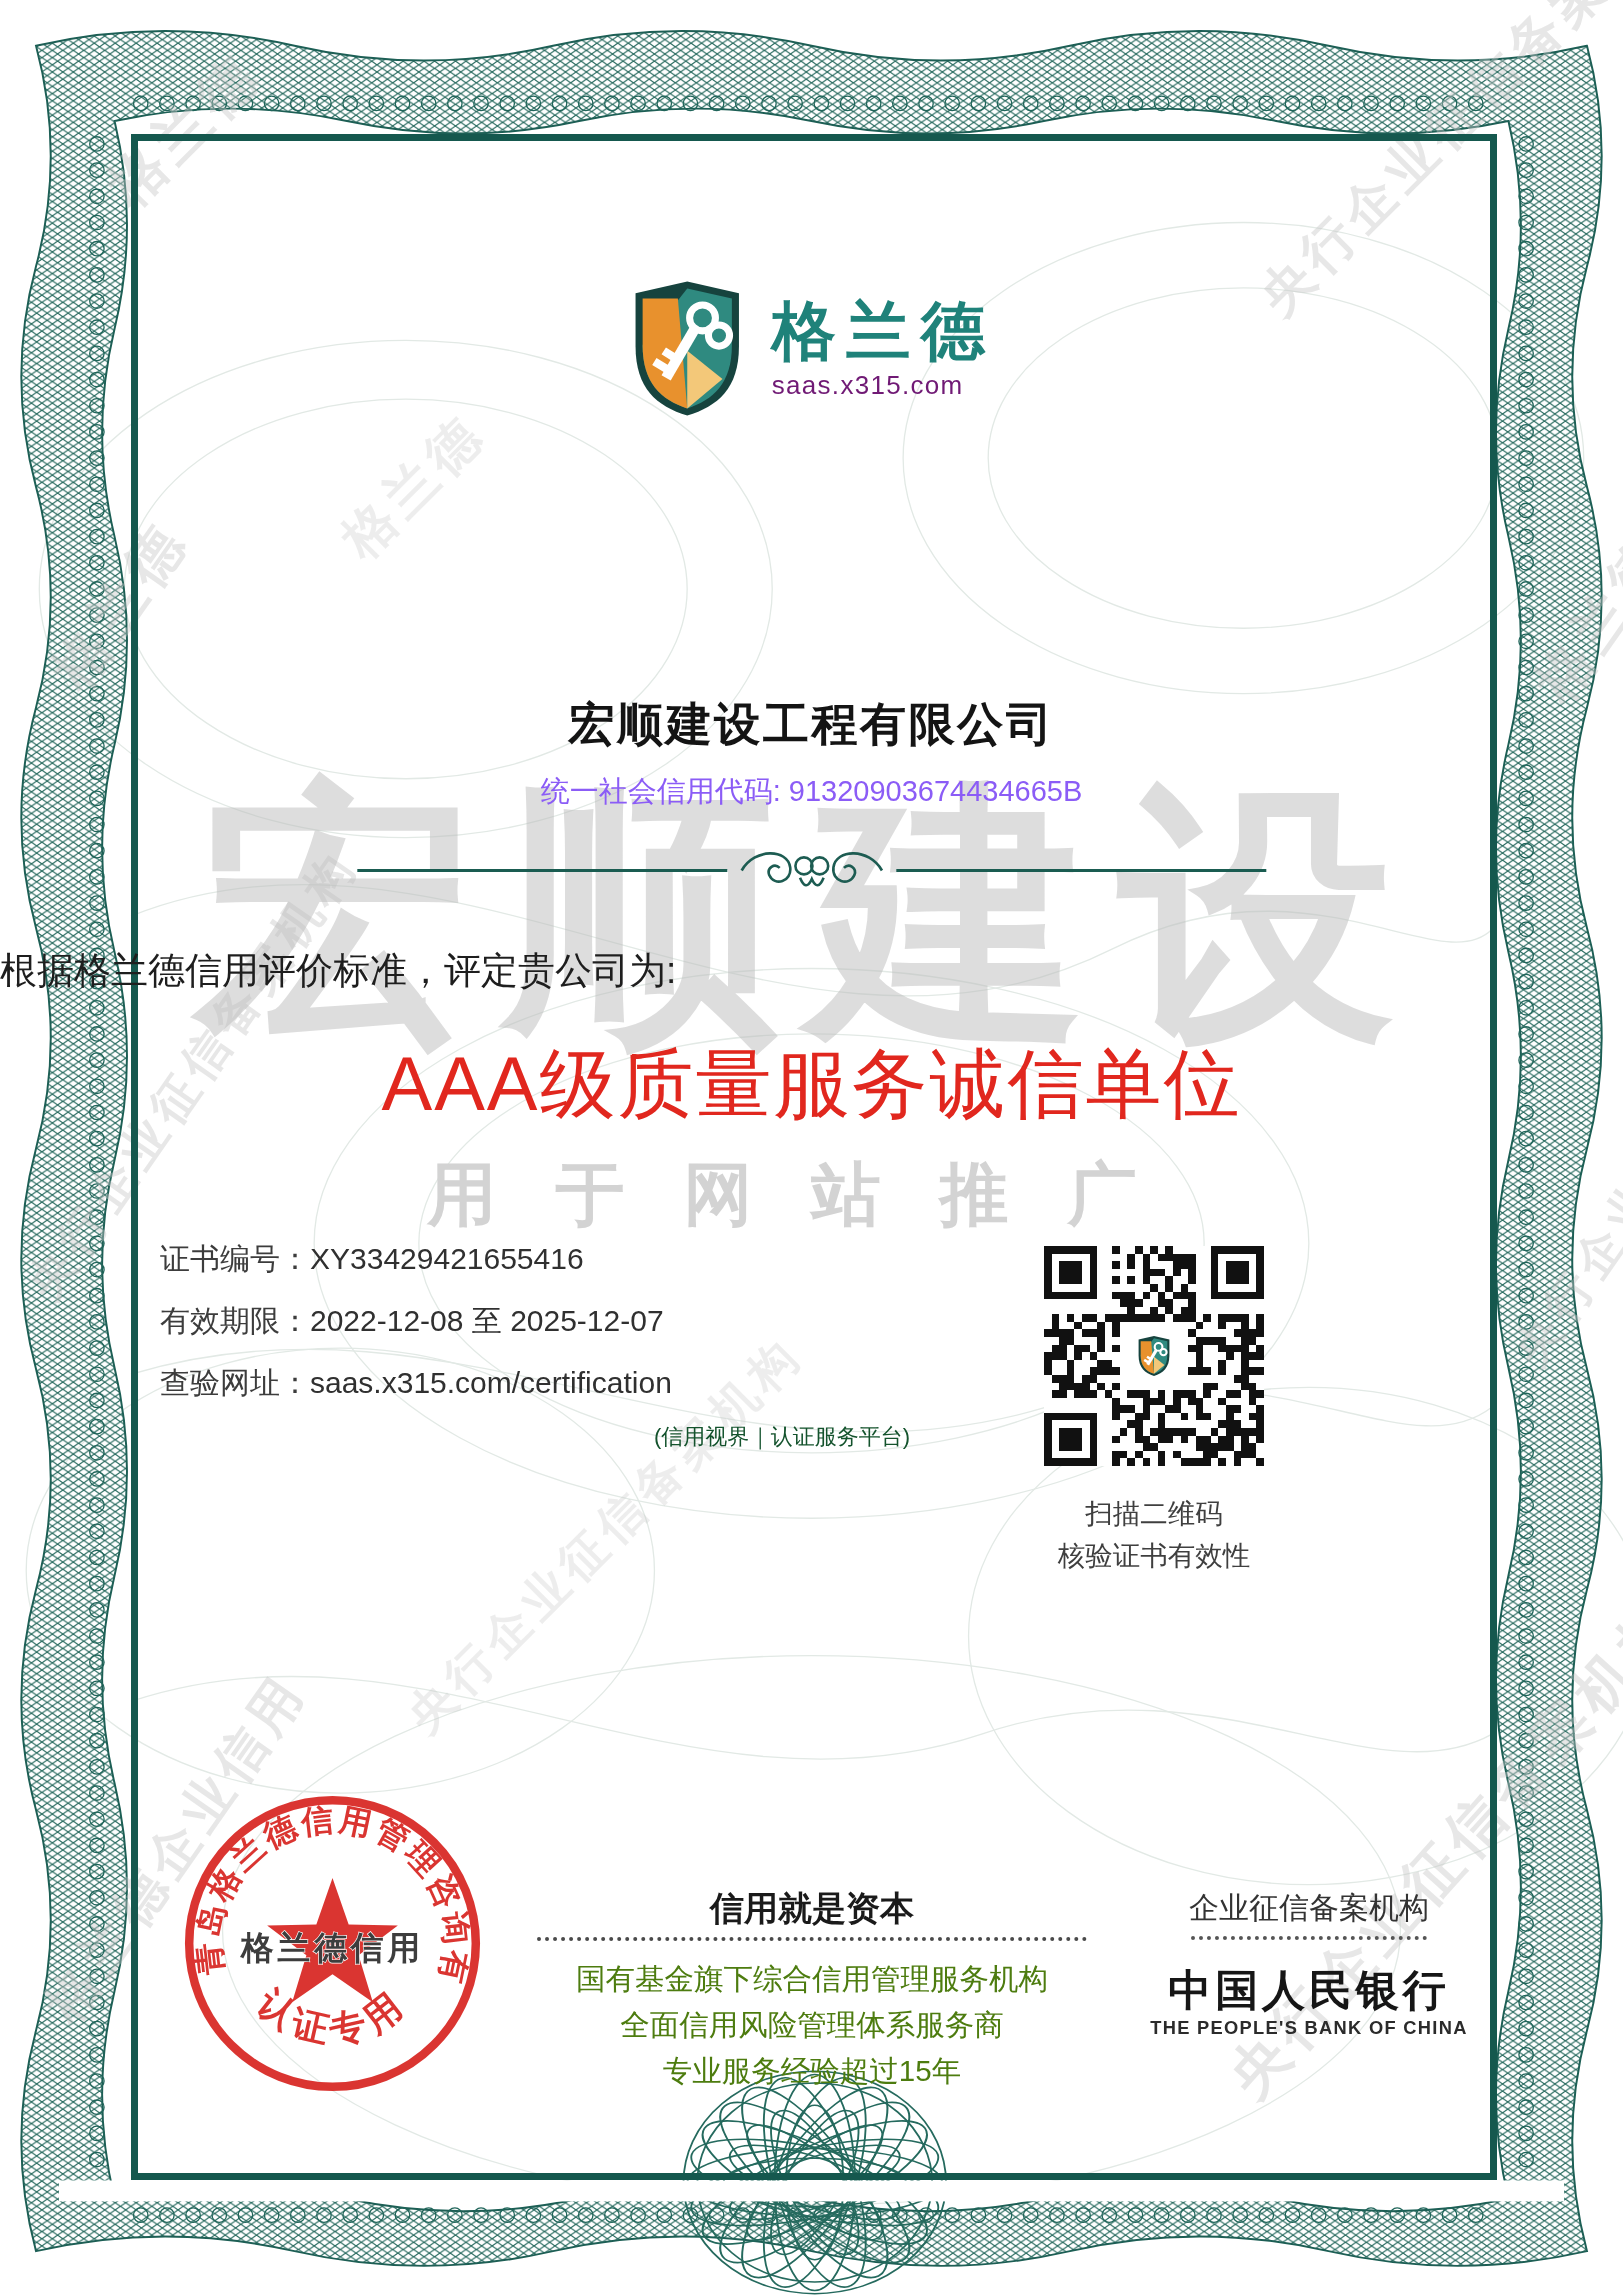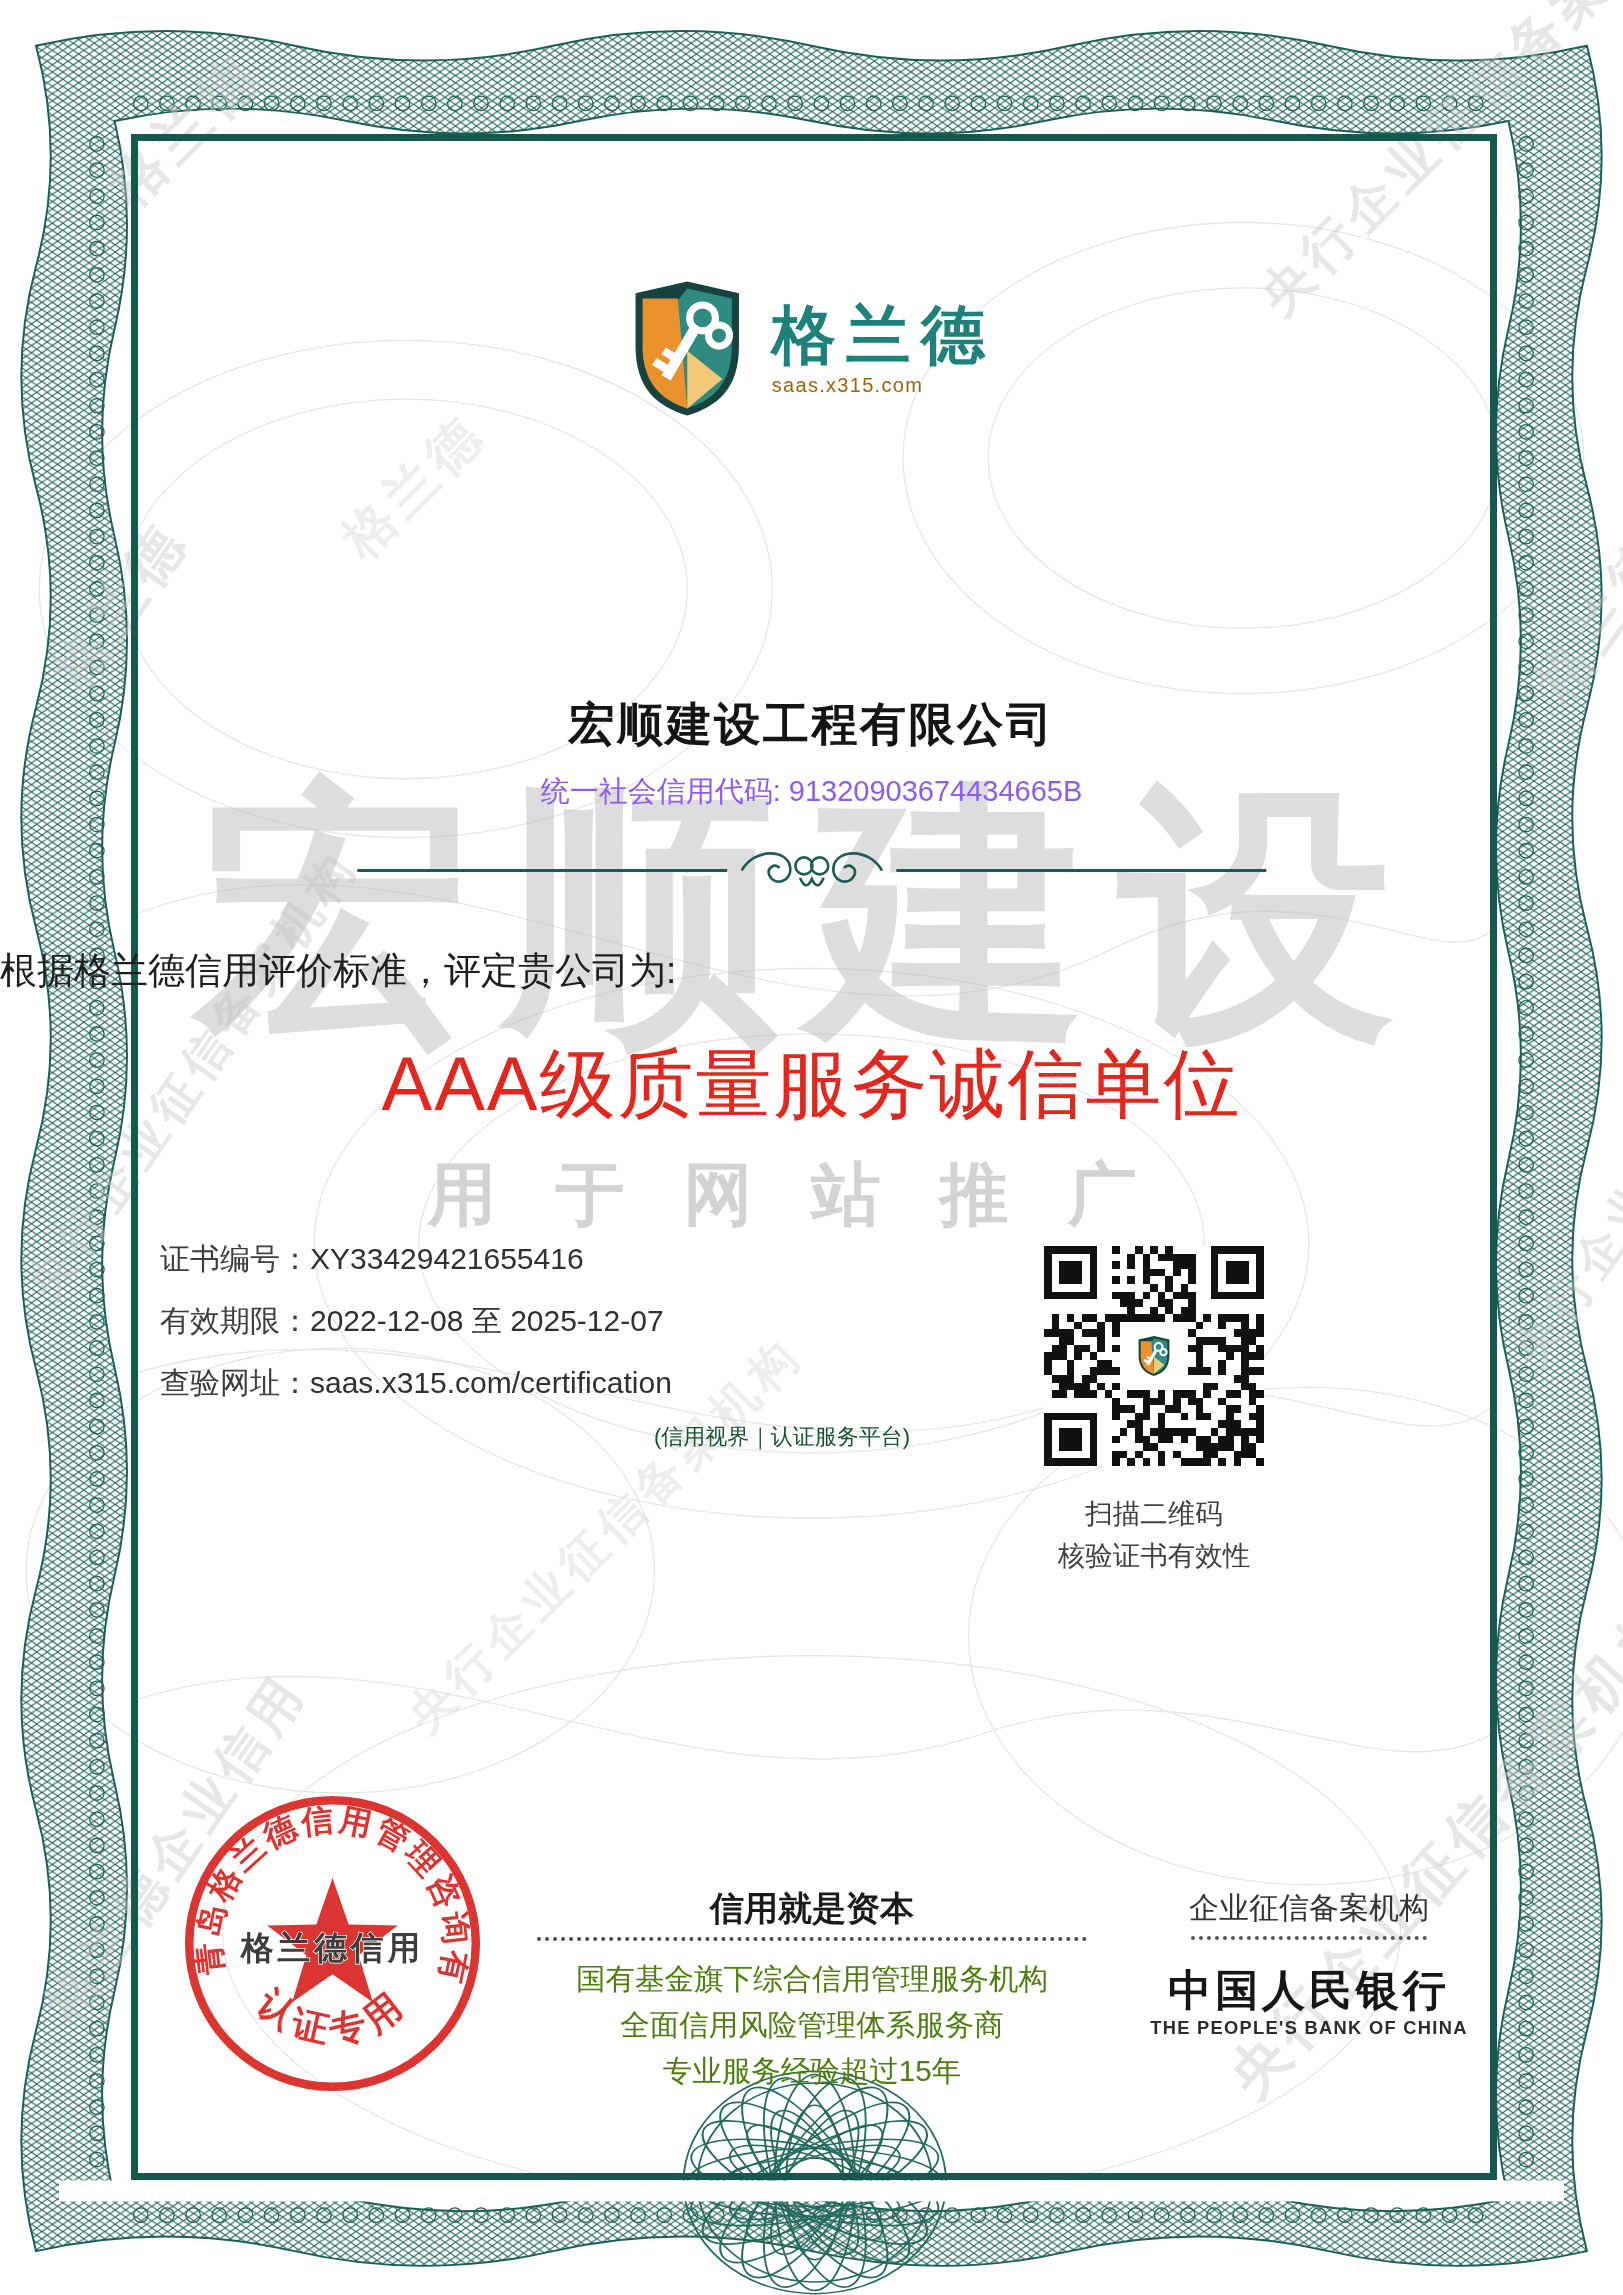--- a/index.html
+++ b/index.html
@@ -17,21 +17,21 @@
       font-weight:600;color:#d3d3d3;letter-spacing:59px;z-index:1;white-space:nowrap;}
 
   .inner-frame{position:absolute;left:131px;top:134px;width:1352px;height:2032px;
       border:7.2px solid #15584e;z-index:2;}
 
   .content{position:absolute;left:0;top:0;width:100%;height:100%;z-index:3;}
 
   .logo-row{position:absolute;top:278px;left:50%;transform:translateX(-50%);
       display:flex;align-items:center;gap:26px;}
   .brand-name{font-size:64px;font-weight:700;color:#1f827a;letter-spacing:10.5px;line-height:1.1;}
-  .brand-domain{font-size:20px;color:#a16207;margin-top:4px;letter-spacing:1.3px;}
+  .brand-domain{font-size:26px;color:#701a75;margin-top:4px;letter-spacing:1.3px;}
 
   .title{position:absolute;top:481px;width:100%;text-align:center;font-size:99px;font-weight:800;
       color:#18695f;letter-spacing:9.2px;line-height:1;}
   .company{position:absolute;top:694px;width:100%;text-align:center;font-size:46px;font-weight:700;
       color:#141414;letter-spacing:2.6px;}
   .credit-code{position:absolute;top:772px;width:100%;text-align:center;font-size:29px;color:#8b5cf6;}
 
   .divider{position:absolute;top:841px;left:50%;transform:translateX(-50%);
       display:flex;align-items:center;gap:9.2px;}
   .divider .line{width:370px;height:3.3px;background:#1a5c51;}

